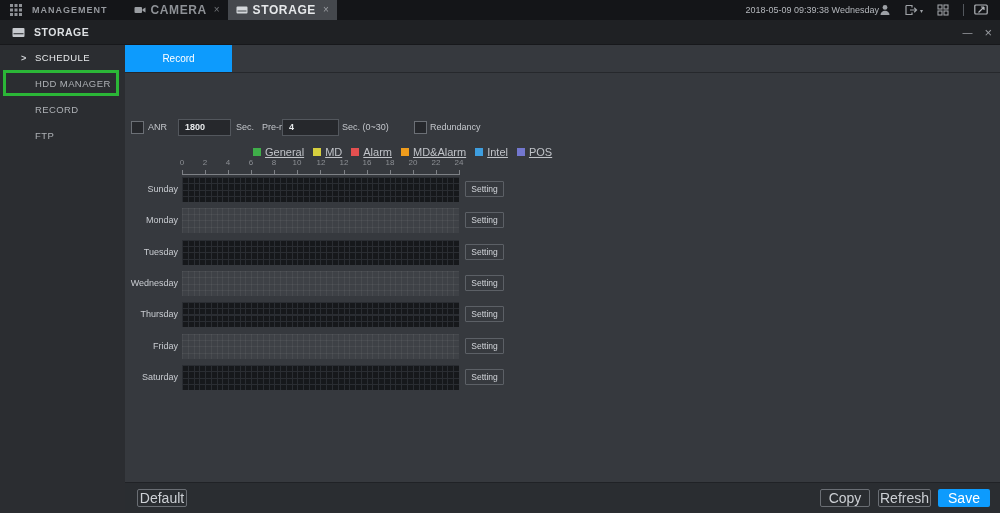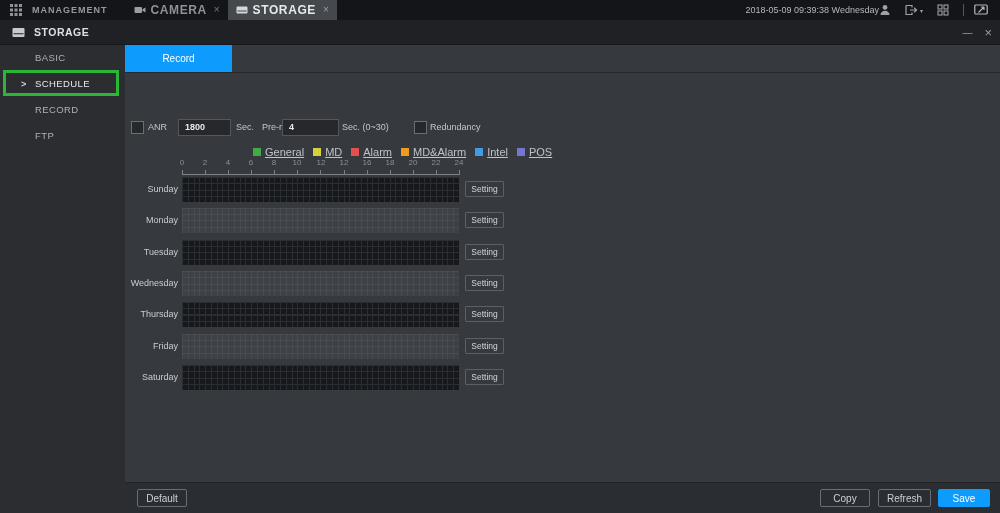--- a/index.html
+++ b/index.html
@@ -90,21 +90,21 @@
   .day-grid.light{background-color:#3e4146;
     background-image:repeating-linear-gradient(to right,rgba(255,255,255,.05) 0 1px,transparent 1px 5.77px),
                      repeating-linear-gradient(to bottom,rgba(255,255,255,.05) 0 1px,transparent 1px 6.25px);}
   .setting-btn{margin-left:6px;margin-top:4px;width:39px;height:16px;background:transparent;
                border:1px solid #5c6066;border-radius:1px;color:#d2d5da;font-size:8.5px;
                font-family:inherit;padding:0;cursor:default;}
   
   .footer{position:absolute;left:125px;top:482px;width:875px;height:31px;background:#2a2d31;
           border-top:1px solid #202226;box-sizing:border-box;}
   .ft-btn{position:absolute;top:6px;height:18px;background:transparent;border:1px solid #6a6e74;
-          border-radius:2px;color:#cdd0d5;font-size:10px;font-family:inherit;padding:0;cursor:default;}
+          border-radius:2px;color:#cdd0d5;font-size:14px;font-family:inherit;padding:0;cursor:default;}
   .btn-default{left:12px;width:50px;}
   .btn-copy{left:695px;width:50px;}
   .btn-refresh{left:753px;width:53px;}
   .btn-save{left:813px;width:52px;border:none;background:#0d9bfd;color:#fff;}
   svg{display:block;}
 </style>
 </head>
 <body>
 
 <div id="stage">
@@ -200,26 +200,26 @@
         </svg>
     </span>
     <span class="win-title">STORAGE</span>
     <span class="win-btns">
       <span class="win-min">—</span>
       <span class="win-close">×</span>
     </span>
   </div>
 
   <div class="sidebar">
-    <div class="side-item">
-      <span>BASIC</span>
-    </div>
     <div class="side-item selected">
       <span class="side-chevron">&gt;</span>
       <span>SCHEDULE</span>
+    </div>
+    <div class="side-item">
+      <span>HDD MANAGER</span>
     </div>
     <div class="side-item">
       <span>RECORD</span>
     </div>
     <div class="side-item">
       <span>FTP</span>
     </div>
     <div class="anno-box anno-schedule" style="border-color: rgb(43, 182, 55);"></div>
   </div>
 

